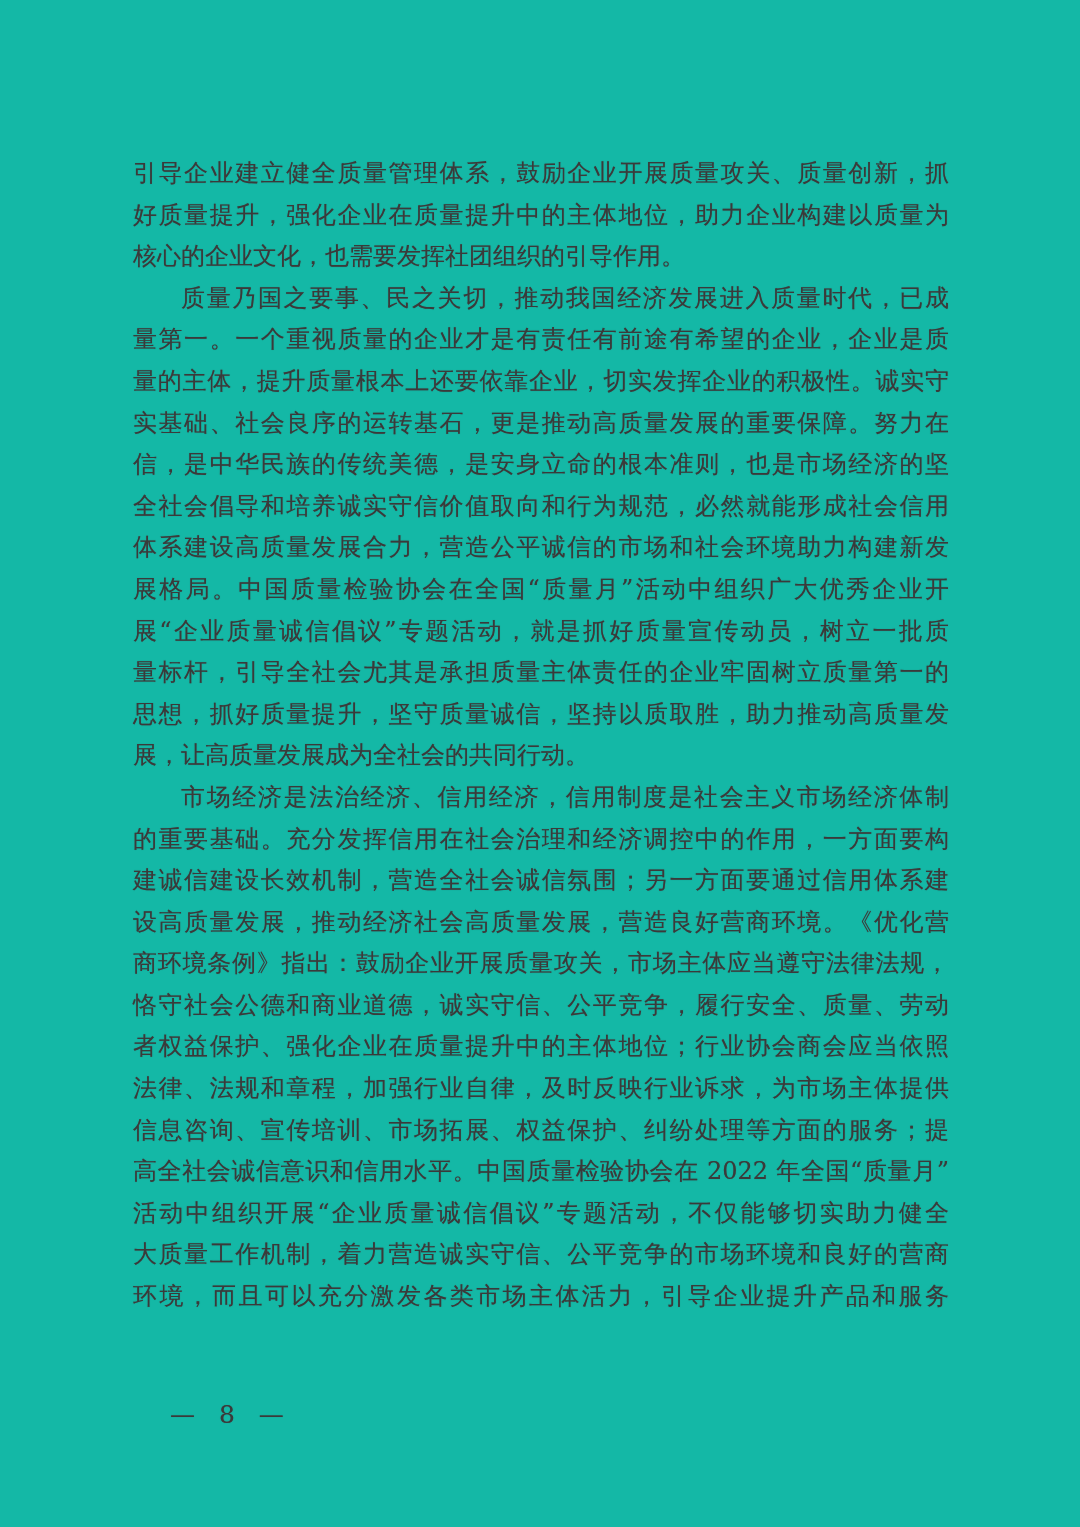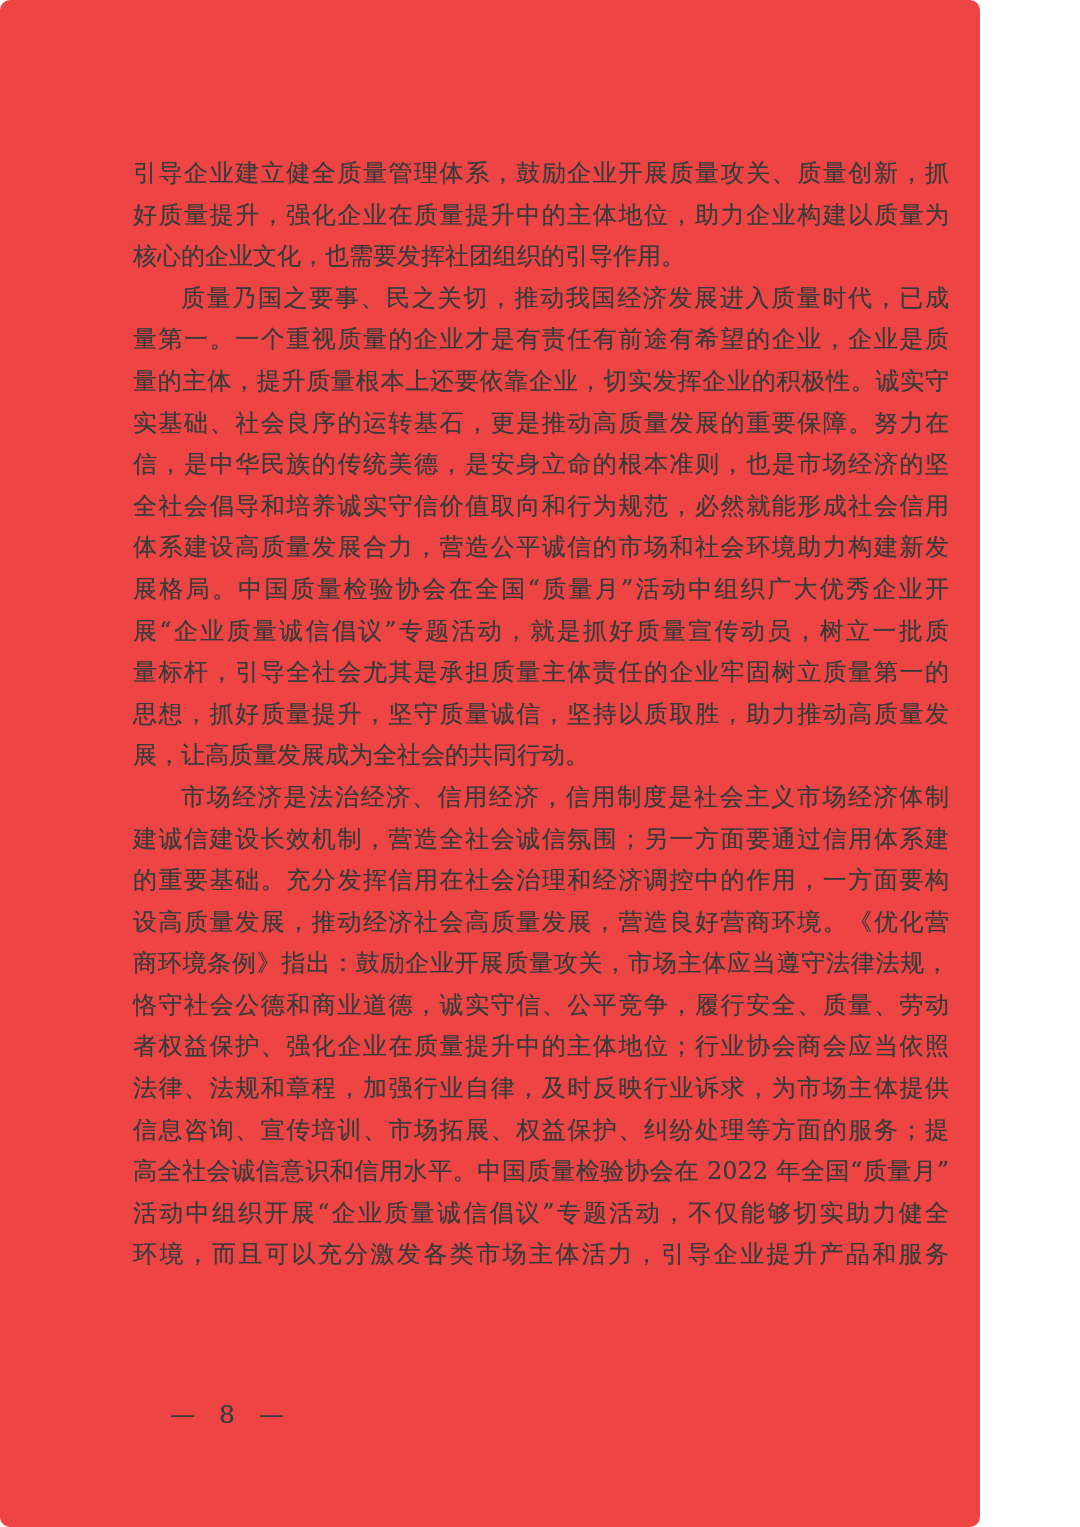--- a/index.html
+++ b/index.html
@@ -8,25 +8,24 @@
     padding: 0;
     background: #ffffff;
   }
   body {
     width: 1080px;
     height: 1527px;
     font-family: "DejaVu Serif", "Liberation Serif", serif;
   }
   .page {
     position: relative;
-    width: 980px;
+    width: 1080px;
     height: 1527px;
-    background: #ef4444;
+    background: #14b8a6;
     overflow: hidden;
-    border-radius: 10px;
   }
   .text-block {
     position: absolute;
     left: 133px;
     top: 153px;
     width: 816px;
   }
   .paragraph {
     margin: 0;
     padding: 0;
@@ -78,29 +77,30 @@
         <div class="line">全社会倡导和培养诚实守信价值取向和行为规范，必然就能形成社会信用</div>
         <div class="line">体系建设高质量发展合力，营造公平诚信的市场和社会环境助力构建新发</div>
         <div class="line">展格局。中国质量检验协会在全国“质量月”活动中组织广大优秀企业开</div>
         <div class="line">展“企业质量诚信倡议”专题活动，就是抓好质量宣传动员，树立一批质</div>
         <div class="line">量标杆，引导全社会尤其是承担质量主体责任的企业牢固树立质量第一的</div>
         <div class="line">思想，抓好质量提升，坚守质量诚信，坚持以质取胜，助力推动高质量发</div>
         <div class="line end">展，让高质量发展成为全社会的共同行动。</div>
       </div>
       <div class="paragraph">
         <div class="line indent">市场经济是法治经济、信用经济，信用制度是社会主义市场经济体制</div>
+        <div class="line">的重要基础。充分发挥信用在社会治理和经济调控中的作用，一方面要构</div>
         <div class="line">建诚信建设长效机制，营造全社会诚信氛围；另一方面要通过信用体系建</div>
-        <div class="line">的重要基础。充分发挥信用在社会治理和经济调控中的作用，一方面要构</div>
         <div class="line">设高质量发展，推动经济社会高质量发展，营造良好营商环境。《优化营</div>
         <div class="line">商环境条例》指出：鼓励企业开展质量攻关，市场主体应当遵守法律法规，</div>
         <div class="line">恪守社会公德和商业道德，诚实守信、公平竞争，履行安全、质量、劳动</div>
         <div class="line">者权益保护、强化企业在质量提升中的主体地位；行业协会商会应当依照</div>
         <div class="line">法律、法规和章程，加强行业自律，及时反映行业诉求，为市场主体提供</div>
         <div class="line">信息咨询、宣传培训、市场拓展、权益保护、纠纷处理等方面的服务；提</div>
         <div class="line">高全社会诚信意识和信用水平。中国质量检验协会在 2022 年全国“质量月”</div>
         <div class="line">活动中组织开展“企业质量诚信倡议”专题活动，不仅能够切实助力健全</div>
+        <div class="line">大质量工作机制，着力营造诚实守信、公平竞争的市场环境和良好的营商</div>
         <div class="line">环境，而且可以充分激发各类市场主体活力，引导企业提升产品和服务</div>
       </div>
     </div>
   <div class="footer">
     <span>— 8 —</span>
   </div>
 </div>
 
 </body></html>

